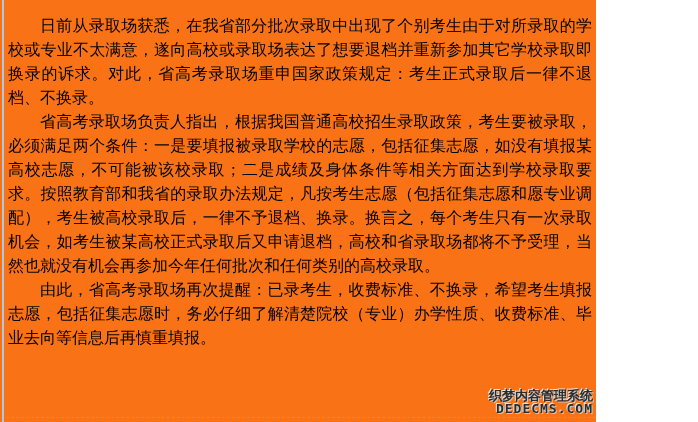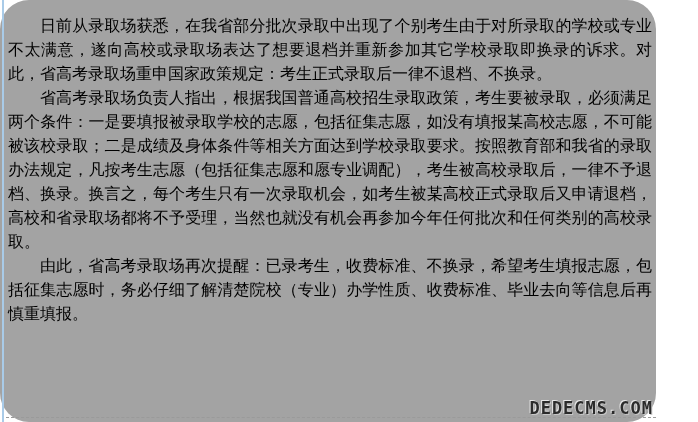--- a/index.html
+++ b/index.html
@@ -9,24 +9,23 @@
   }
   body {
     width: 698px;
     height: 422px;
     position: relative;
     overflow: hidden;
     font-family: "DejaVu Sans", "Liberation Sans", sans-serif;
   }
   .page {
     position: relative;
-    width: 656px;
+    width: 596px;
     height: 422px;
-    background: #a3a3a3;
-    border-radius: 29px;
+    background: #f97316;
   }
   .left-rule {
     position: absolute;
     left: 2px;
     top: 0;
     bottom: 0;
     width: 2px;
     background: #a9cbe8;
   }
   .article {
@@ -64,35 +63,36 @@
     text-shadow: 1px 1px 0 #c8c8c8, -1px -1px 0 #e8e8e8;
     white-space: nowrap;
   }
   .watermark .wm-cn {
     display: block;
     font-size: 13px;
     letter-spacing: 0px;
   }
   .watermark .wm-en {
     display: block;
-    font-size: 17px;
+    font-size: 13px;
     font-family: "DejaVu Sans Mono", "Liberation Mono", monospace;
     letter-spacing: 1px;
   }
 </style>
 </head>
 <body>
 
 <div class="page">
   <div class="left-rule"></div>
 
   <div class="article">
     <p>日前从录取场获悉，在我省部分批次录取中出现了个别考生由于对所录取的学校或专业不太满意，遂向高校或录取场表达了想要退档并重新参加其它学校录取即换录的诉求。对此，省高考录取场重申国家政策规定：考生正式录取后一律不退档、不换录。</p>
     <p>省高考录取场负责人指出，根据我国普通高校招生录取政策，考生要被录取，必须满足两个条件：一是要填报被录取学校的志愿，包括征集志愿，如没有填报某高校志愿，不可能被该校录取；二是成绩及身体条件等相关方面达到学校录取要求。按照教育部和我省的录取办法规定，凡按考生志愿（包括征集志愿和愿专业调配），考生被高校录取后，一律不予退档、换录。换言之，每个考生只有一次录取机会，如考生被某高校正式录取后又申请退档，高校和省录取场都将不予受理，当然也就没有机会再参加今年任何批次和任何类别的高校录取。</p>
     <p>由此，省高考录取场再次提醒：已录考生，收费标准、不换录，希望考生填报志愿，包括征集志愿时，务必仔细了解清楚院校（专业）办学性质、收费标准、毕业去向等信息后再慎重填报。</p>
   </div>
 
   <div class="bottom-divider"></div>
 
   <div class="watermark">
+    <span class="wm-cn">织梦内容管理系统</span>
     <span class="wm-en">DEDECMS.COM</span>
   </div>
 </div>
 
 </body></html>

